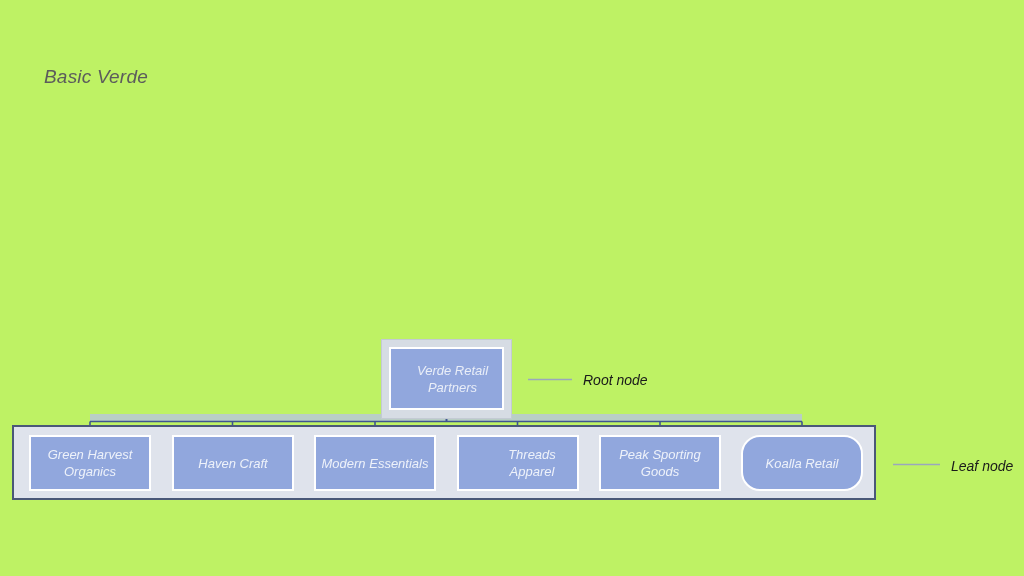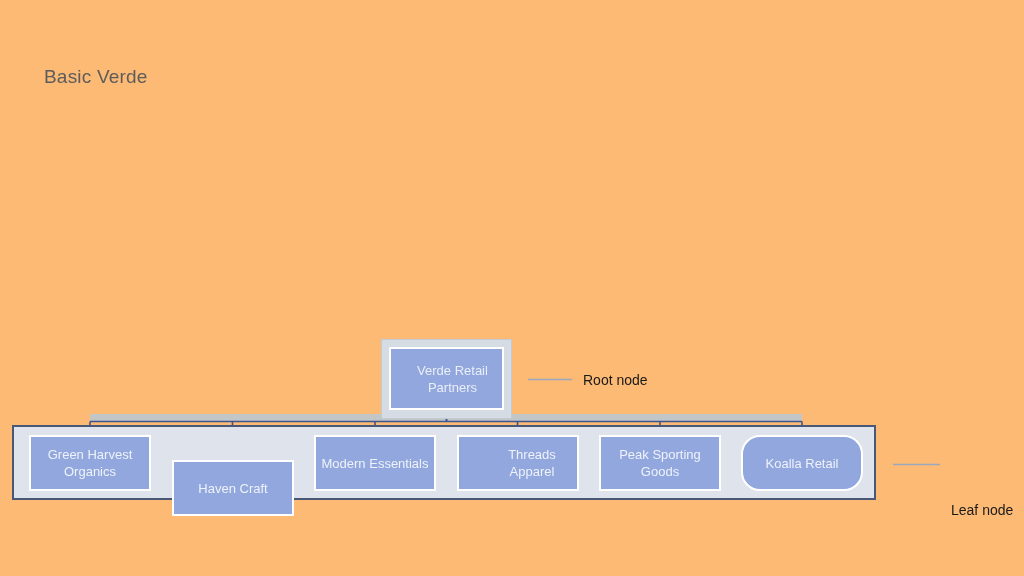--- a/index.html
+++ b/index.html
@@ -14,21 +14,22 @@
     font-family: "Liberation Sans", sans-serif;
     overflow: hidden;
     position: relative;
   }
 
   #slide {
     position: absolute;
     left: 0; top: 0;
     width: 1024px;
     height: 576px;
-    background: #fdba74;
+    background: #bef264;
+    font-style: italic;
   }
 
   
   #slide-title {
     position: absolute;
     left: 44px;
     top: 66px;
     font-size: 19px;
     font-weight: 400;
     color: #5c5c5c;
@@ -106,35 +107,35 @@
   .leaf-node .node-label {
     color: #eef2fa;
     font-size: 13px;
     font-weight: 400;
     line-height: 17px;
     text-align: center;
     padding: 0 4px;
   }
 
   .leaf-0 { left: 29px; }
-  .leaf-1 { left: 172px; margin-top: 25px; }
+  .leaf-1 { left: 172px; }
   .leaf-2 { left: 314px; }
   .leaf-3 { left: 457px; padding-left: 28px; }
   .leaf-4 { left: 599px; }
   .leaf-5 { left: 741px; border-radius: 19px; }
 
   
   .callout-label {
     position: absolute;
     font-size: 14px;
     color: #1a1a1a;
     white-space: nowrap;
   }
   #callout-root-label { left: 583px; top: 372px; }
-  #callout-leaf-label { left: 951px; top: 458px; margin-top: 44px; }
+  #callout-leaf-label { left: 951px; top: 458px; }
 </style>
 </head>
 <body>
 
 <div id="slide">
 
   <div id="slide-title">Basic Verde</div>
 
   <svg id="connectors" viewBox="0 0 1024 576" width="1024" height="576">
 

